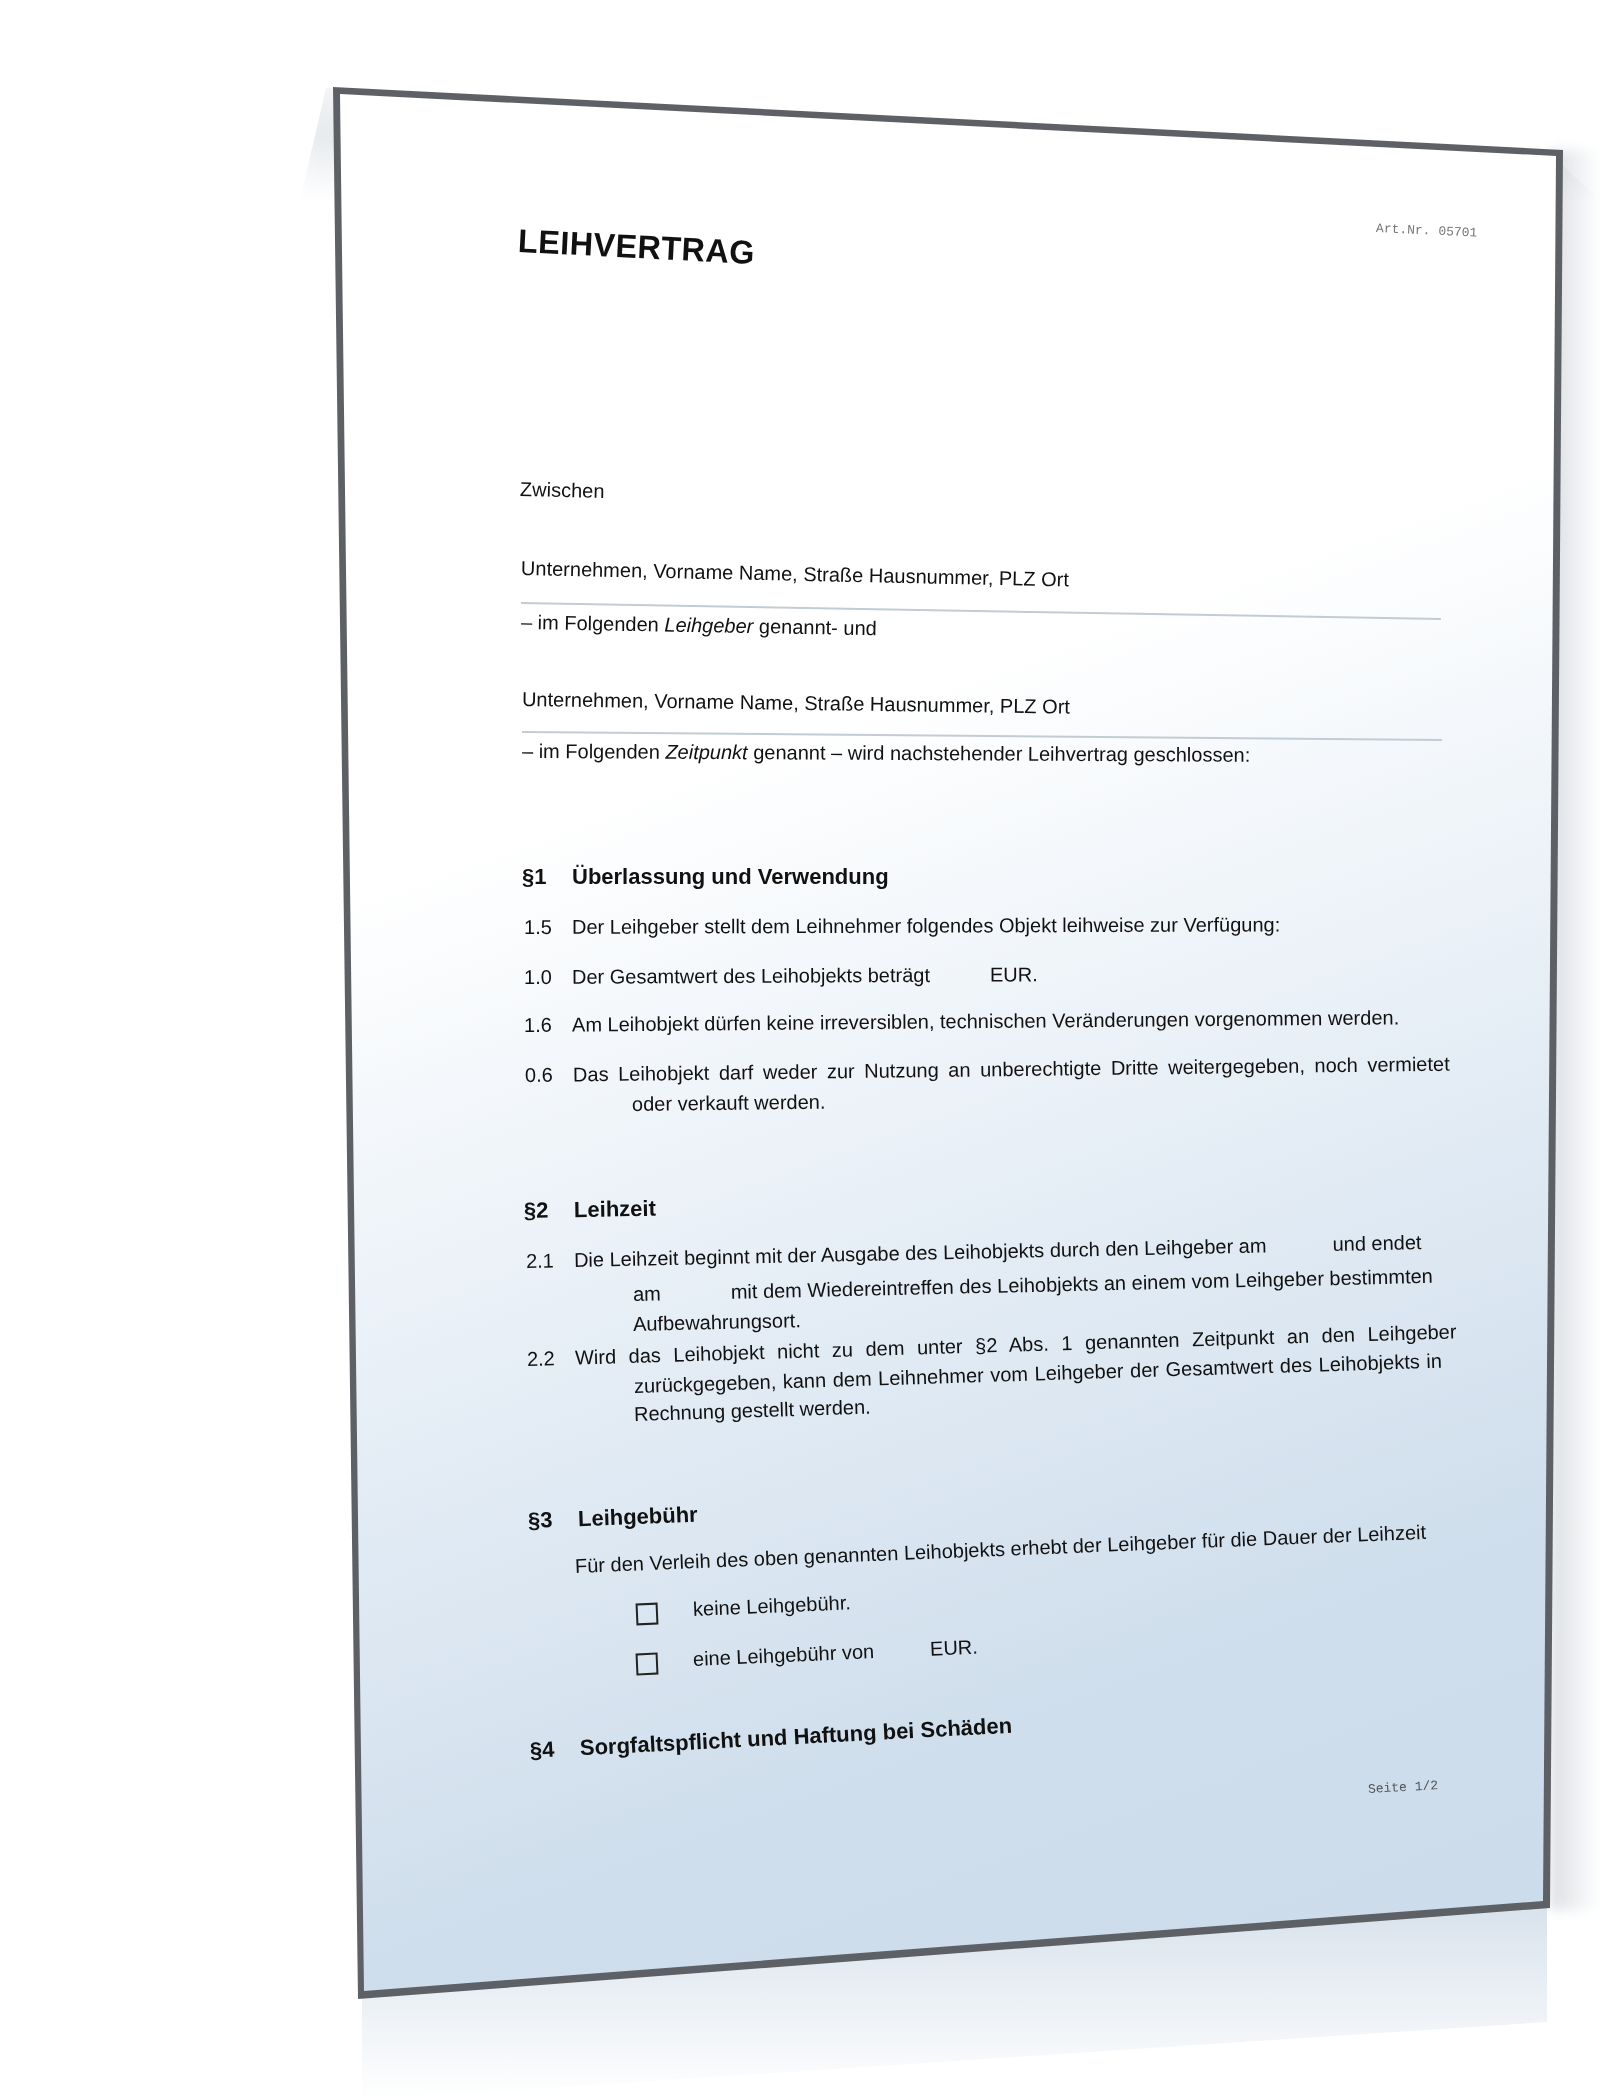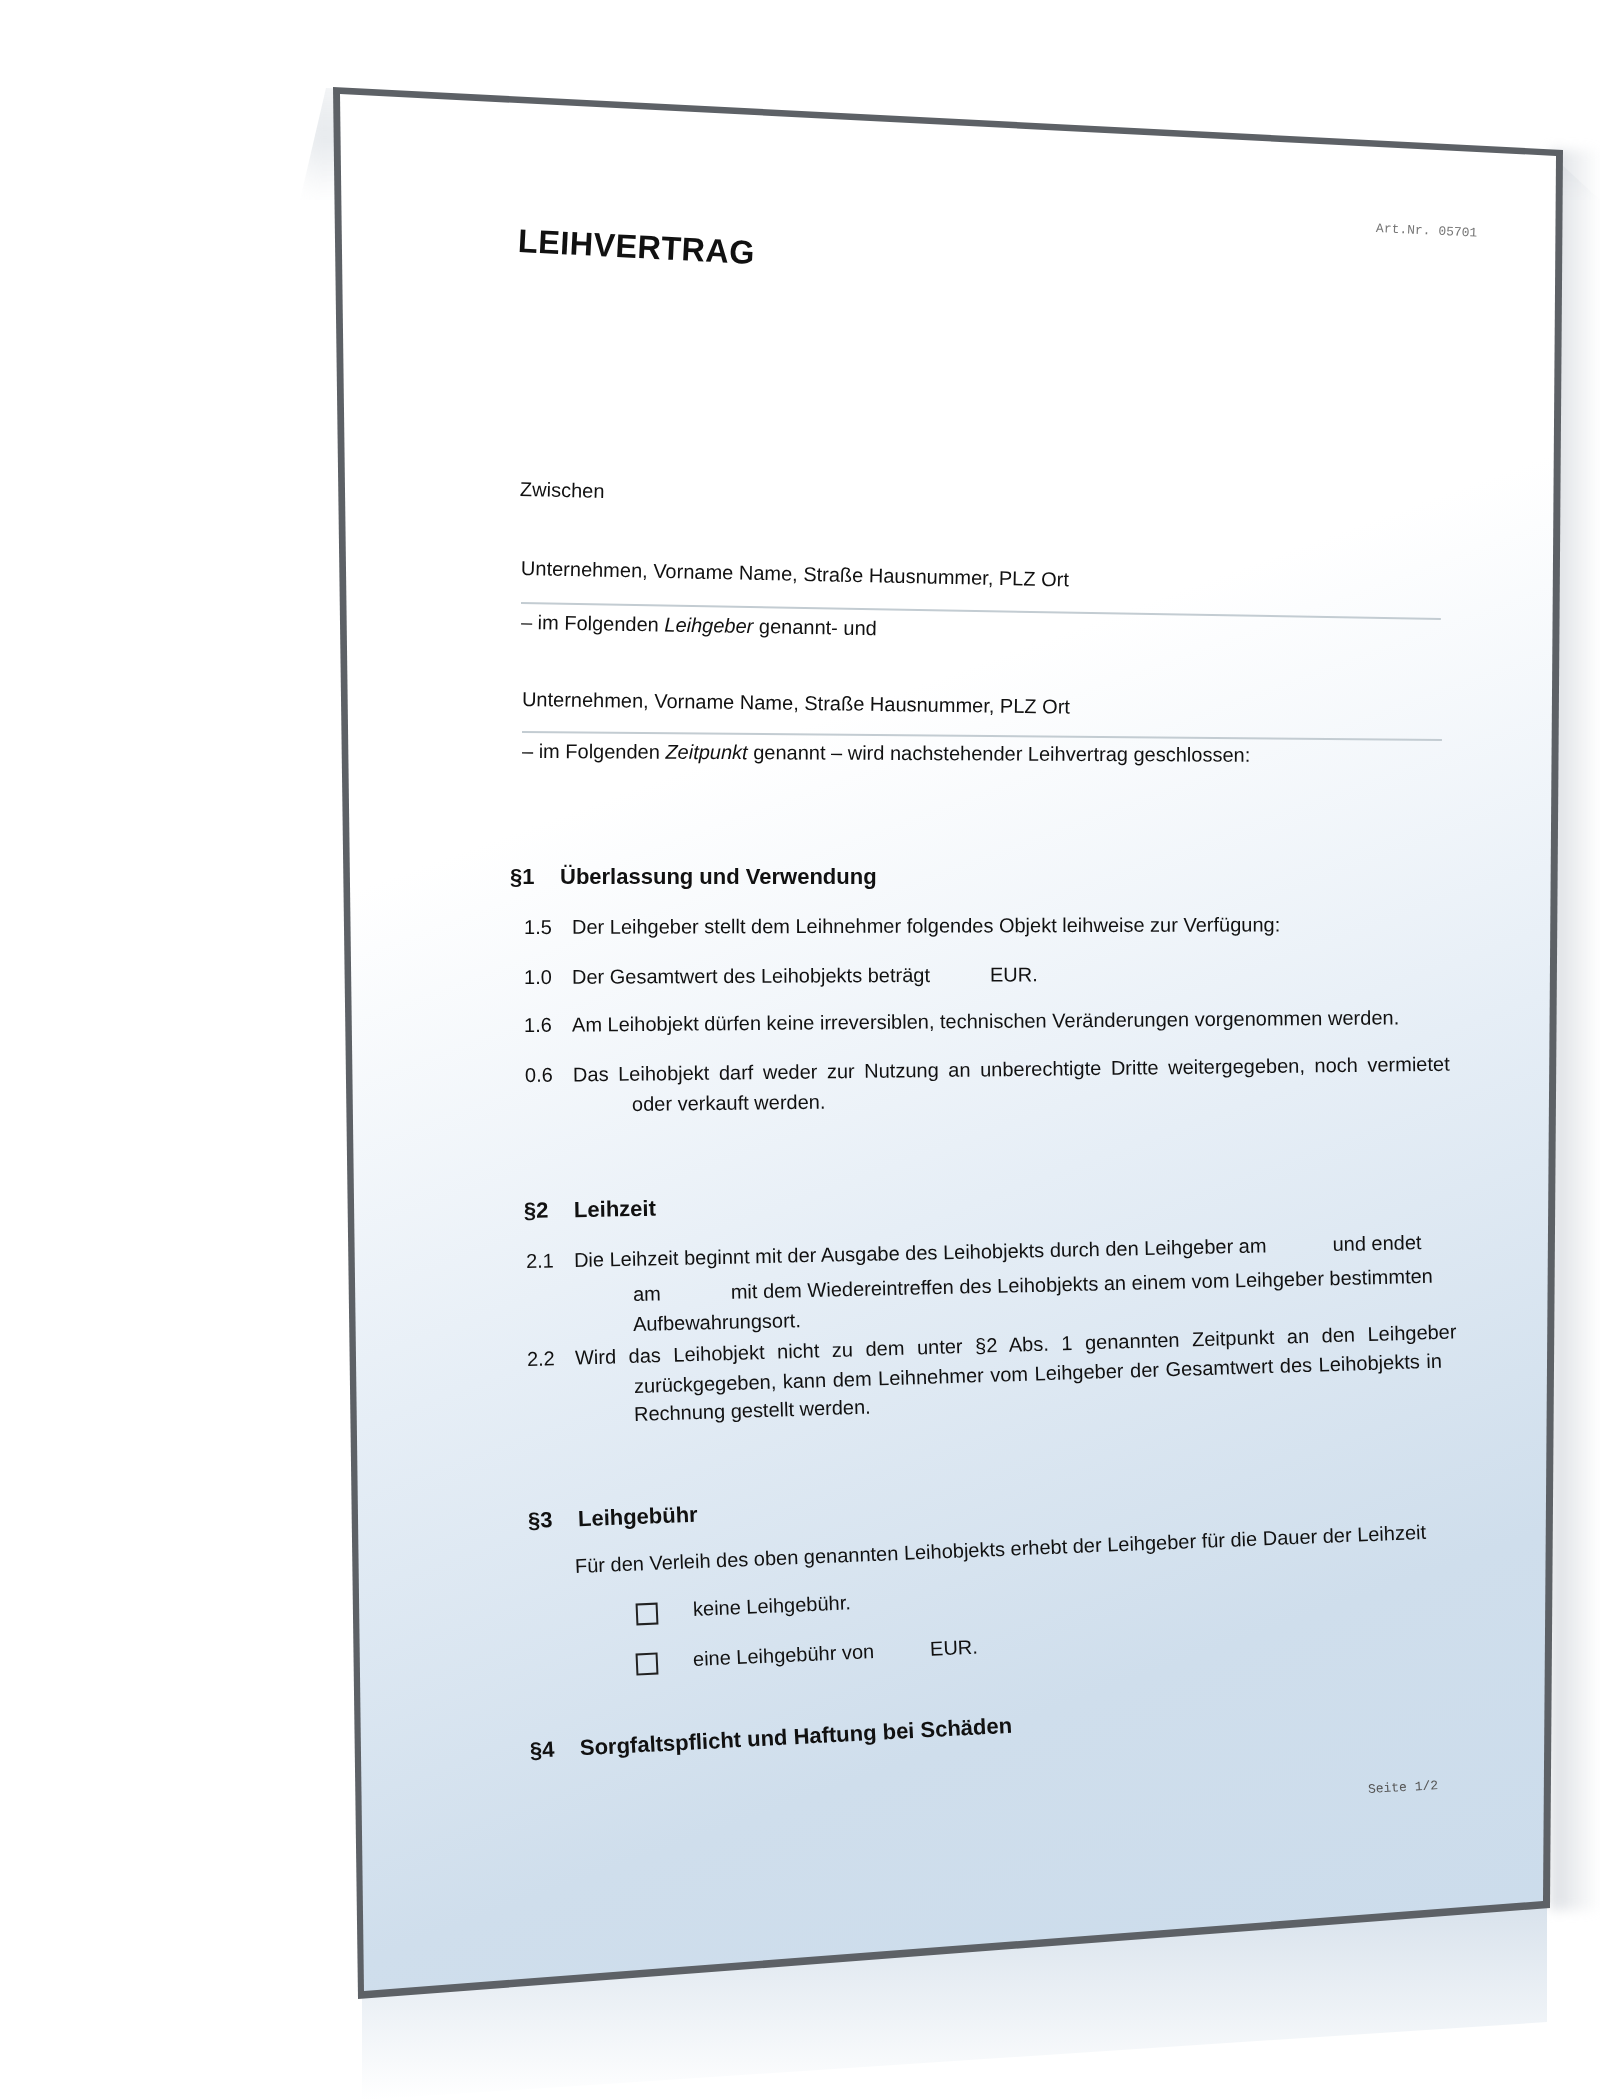--- a/index.html
+++ b/index.html
@@ -74,21 +74,21 @@
   <div class="line t-body" style="left:521px; top:611px; transform:rotate(1.0deg);">
     <span>– im Folgenden </span><i>Leihgeber</i><span> genannt- und</span>
   </div>
 
   <div class="line t-body" style="left:522px; top:688px; transform:rotate(0.8deg);">Unternehmen, Vorname Name, Straße Hausnummer, PLZ Ort</div>
   <div class="rule" style="left:522px; top:731px; width:920px; transform:rotate(0.5deg);"></div>
   <div class="line t-body" style="left:522px; top:740px; transform:rotate(0.3deg);">
     <span>– im Folgenden </span><i>Zeitpunkt</i><span> genannt – wird nachstehender Leihvertrag geschlossen:</span>
   </div>
 
-  <div class="line t-head" style="left:510px; top:864px; transform:rotate(0deg);">
+  <div class="line t-head" style="left:522px; top:864px; transform:rotate(0deg);">
     <span class="snum">§1</span><span>Überlassung und Verwendung</span>
   </div>
   <div class="line t-body" style="left:524px; top:916px; transform:rotate(-0.2deg);">
     <span class="num">1.5</span><span>Der Leihgeber stellt dem Leihnehmer folgendes Objekt  leihweise zur Verfügung:</span>
   </div>
   <div class="line t-body" style="left:524px; top:966px; transform:rotate(-0.3deg);">
     <span class="num">1.0</span><span>Der Gesamtwert des Leihobjekts beträgt</span><span class="gap" style="width:60px"></span><span>EUR.</span>
   </div>
   <div class="line t-body" style="left:524px; top:1014px; transform:rotate(-0.5deg);">
     <span class="num">1.6</span><span>Am Leihobjekt dürfen keine irreversiblen, technischen Veränderungen vorgenommen werden.</span>

